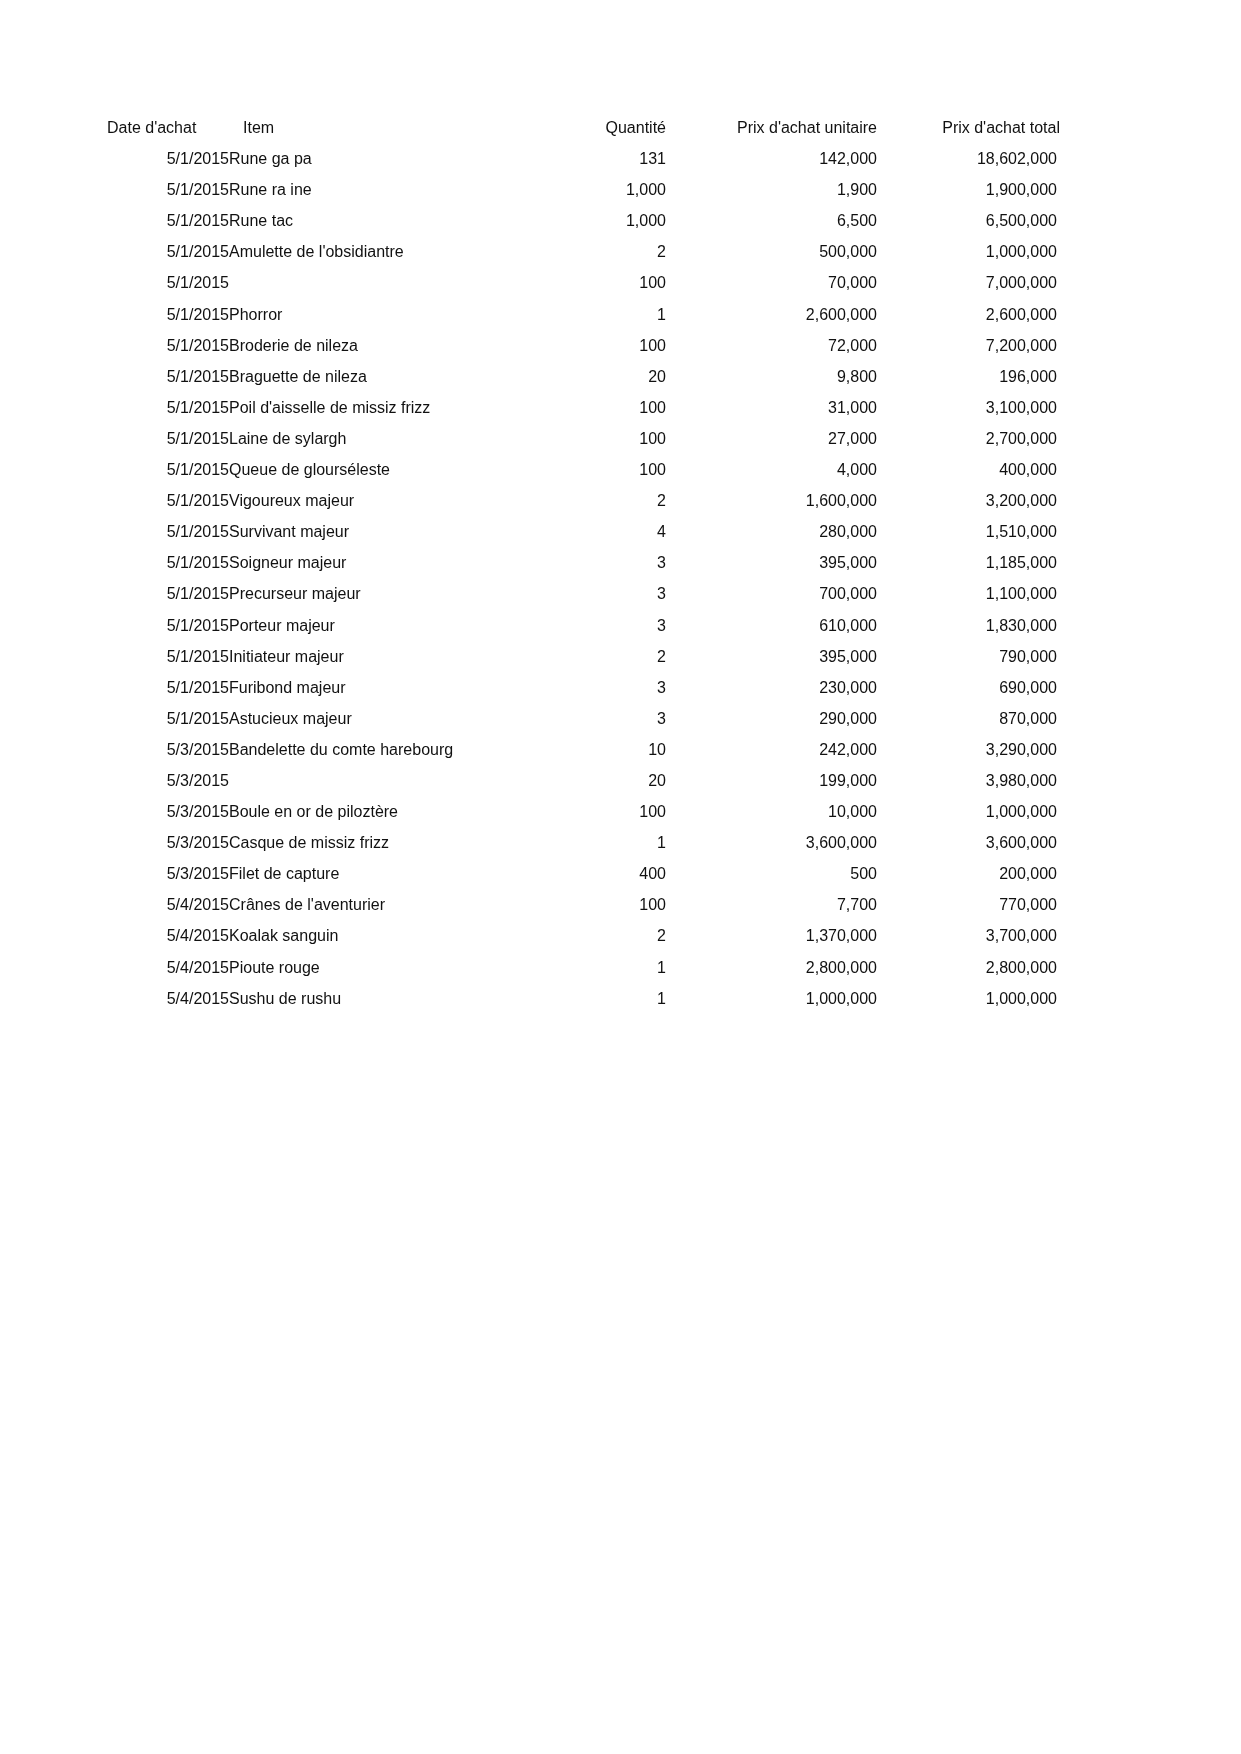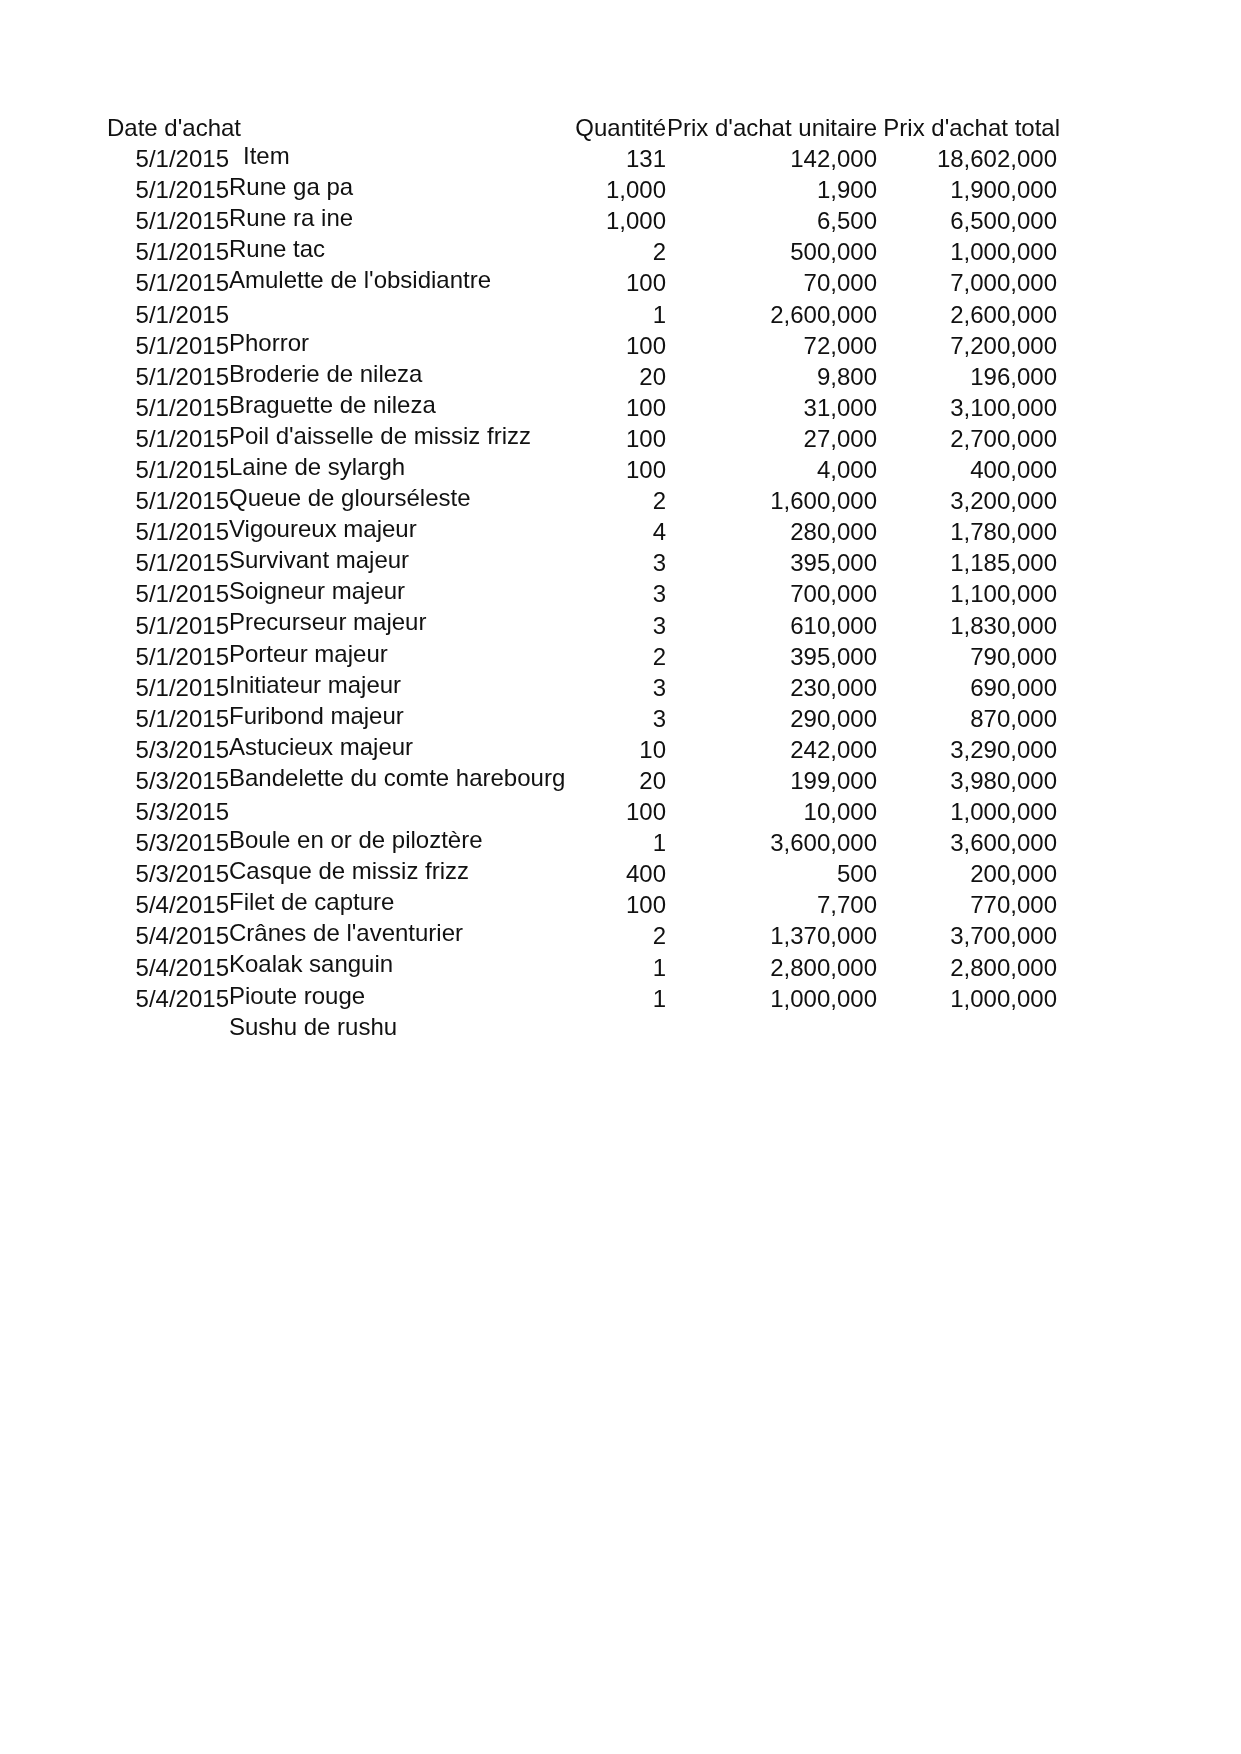--- a/index.html
+++ b/index.html
@@ -1,23 +1,23 @@
 <!DOCTYPE html>
 <html><head>
 <meta charset="utf-8">
 <style>
   html, body { margin: 0; padding: 0; background: #ffffff; }
   body { width: 1241px; height: 1754px; position: relative; overflow: hidden;
          font-family: "Liberation Sans", "DejaVu Sans", sans-serif; color: #111; }
   .sheet { position: absolute; left: 0; top: 112px; width: 1241px; }
-  .row { position: relative; height: 31.1px; font-size: 24px; line-height: 31.1px; white-space: nowrap; }
+  .row { position: relative; height: 31.1px; font-size: 16px; line-height: 31.1px; white-space: nowrap; }
   .cell { position: absolute; top: 0; }
   .c-date { left: 107px; width: 122px; text-align: right; }
   .c-date.hdr { left: 107px; width: auto; text-align: left; }
-  .c-item { left: 229px; text-align: left; margin-top: 28px; }
+  .c-item { left: 229px; text-align: left; }
   .c-item.hdr { left: 243px; }
   .c-qty { right: calc(1241px - 666px); text-align: right; }
   .c-unit { right: calc(1241px - 877px); text-align: right; }
   .c-total { right: calc(1241px - 1057px); text-align: right; }
   .c-total.hdr { right: calc(1241px - 1060px); }
 </style>
 </head>
 <body>
 
 <div class="sheet">
@@ -110,21 +110,21 @@
         <span class="cell c-item">Vigoureux majeur</span>
         <span class="cell c-qty">2</span>
         <span class="cell c-unit">1,600,000</span>
         <span class="cell c-total">3,200,000</span>
       </div>
       <div class="row">
         <span class="cell c-date">5/1/2015</span>
         <span class="cell c-item">Survivant majeur</span>
         <span class="cell c-qty">4</span>
         <span class="cell c-unit">280,000</span>
-        <span class="cell c-total">1,780,000</span>
+        <span class="cell c-total">1,510,000</span>
       </div>
       <div class="row">
         <span class="cell c-date">5/1/2015</span>
         <span class="cell c-item">Soigneur majeur</span>
         <span class="cell c-qty">3</span>
         <span class="cell c-unit">395,000</span>
         <span class="cell c-total">1,185,000</span>
       </div>
       <div class="row">
         <span class="cell c-date">5/1/2015</span>

